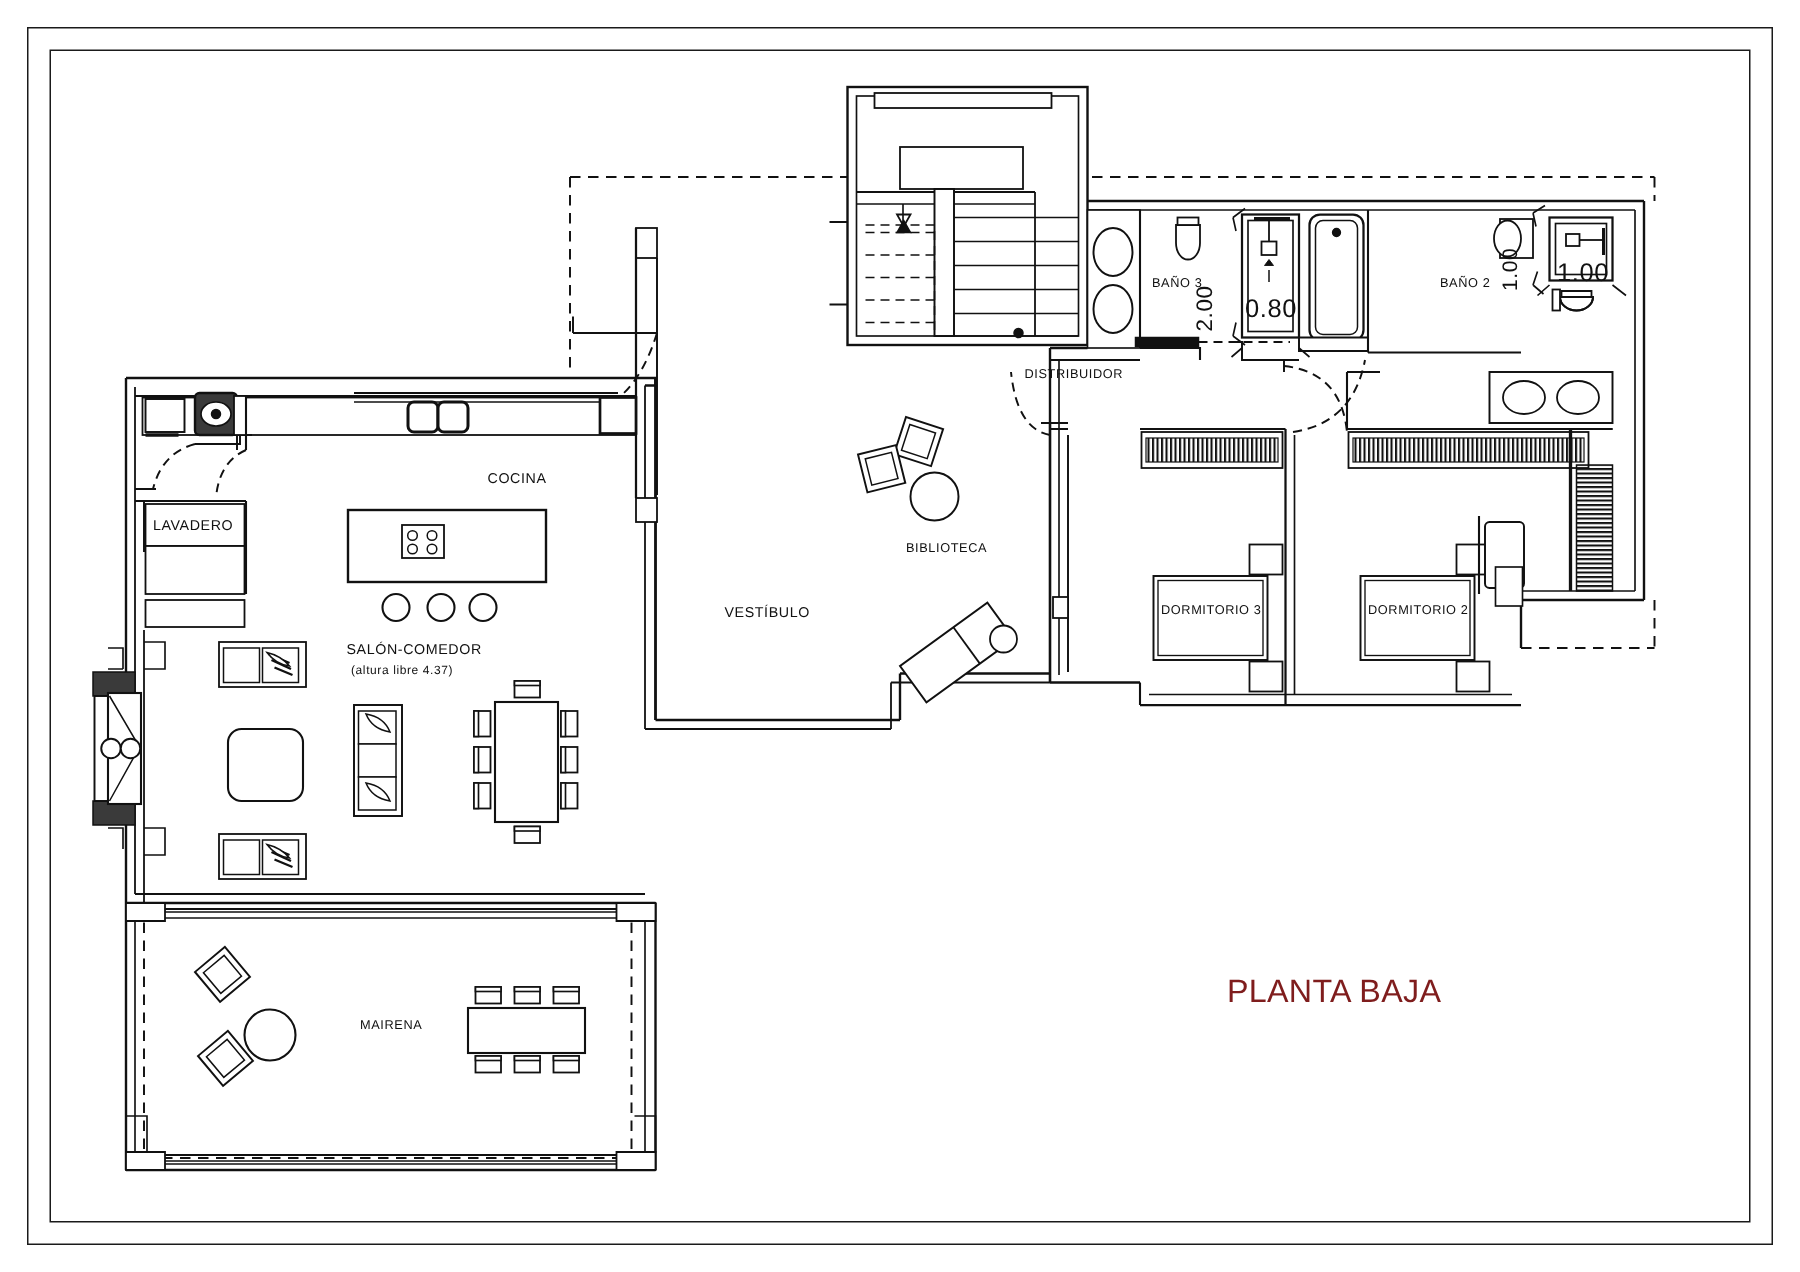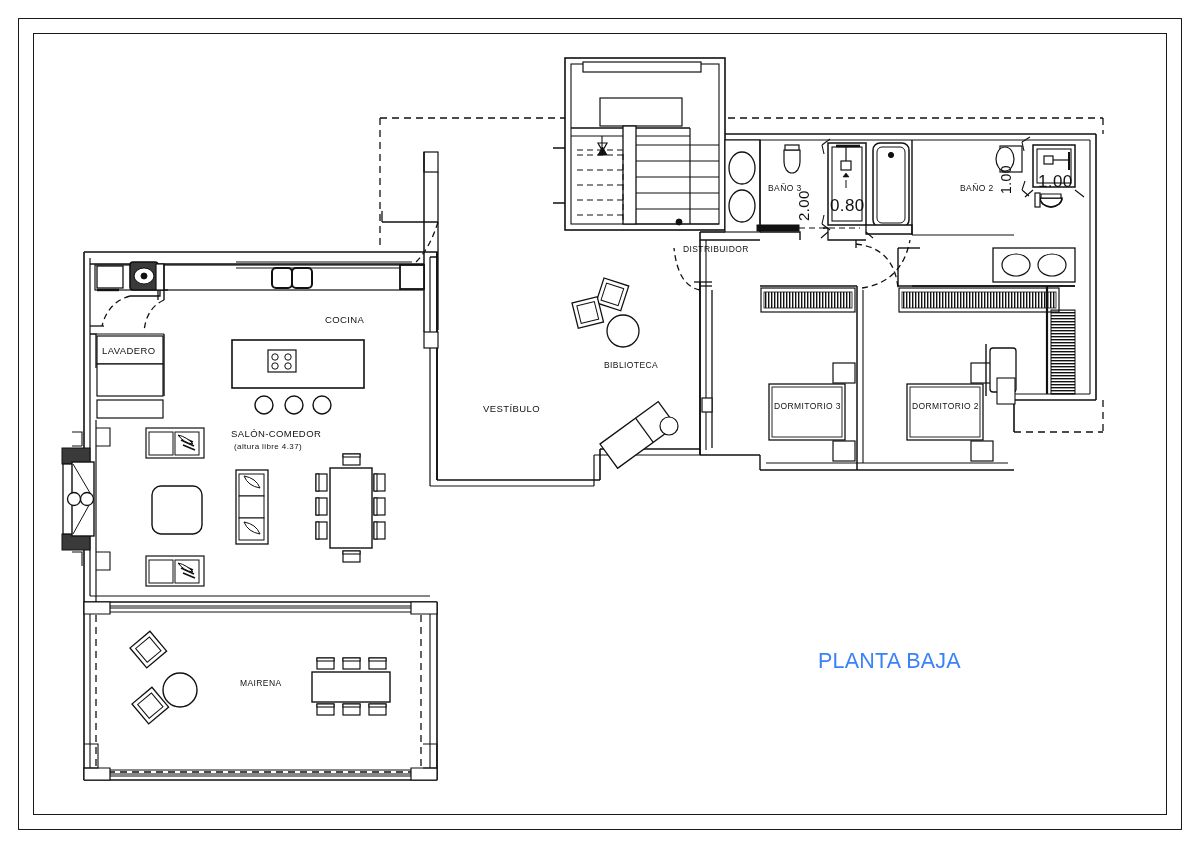--- a/index.html
+++ b/index.html
@@ -16,21 +16,21 @@
   #plan svg{display:block;}
 
   
   .lbl{position:absolute;font-family:"Liberation Sans",sans-serif;color:#111;white-space:nowrap;letter-spacing:.4px;}
   .room{font-size:9.5px;}
   .room.small{font-size:8.5px;}
   .sub{font-size:8px;}
   .dim{font-size:15px;font-weight:400;}
   .dim.big{font-size:17px;}
   .rot90{transform:rotate(-90deg);transform-origin:left bottom;}
-  .title-block{position:absolute;left:818px;top:646px;font-size:21.5px;line-height:1.42;color:#3b82f6;letter-spacing:.2px;}
+  .title-block{position:absolute;left:818px;top:646px;font-size:21.5px;line-height:1.42;color:#7f1d1d;letter-spacing:.2px;}
 </style>
 </head>
 <body>
 
 <div id="sheet">
 
   <div class="frame-outer"></div>
   <div class="frame-inner"></div>
 
   <div id="plan">

